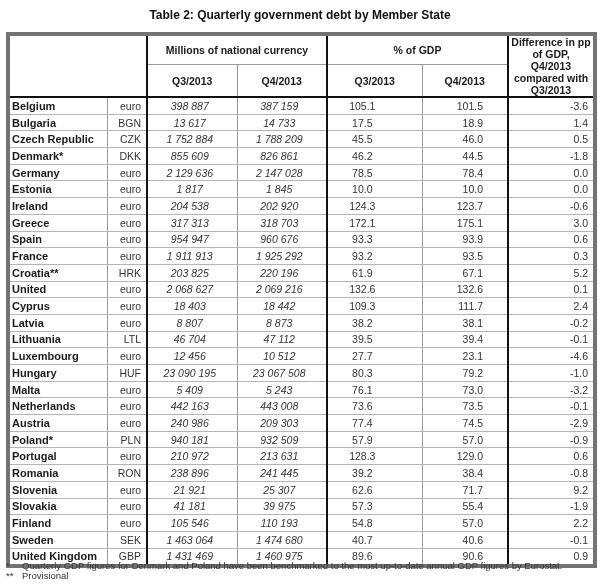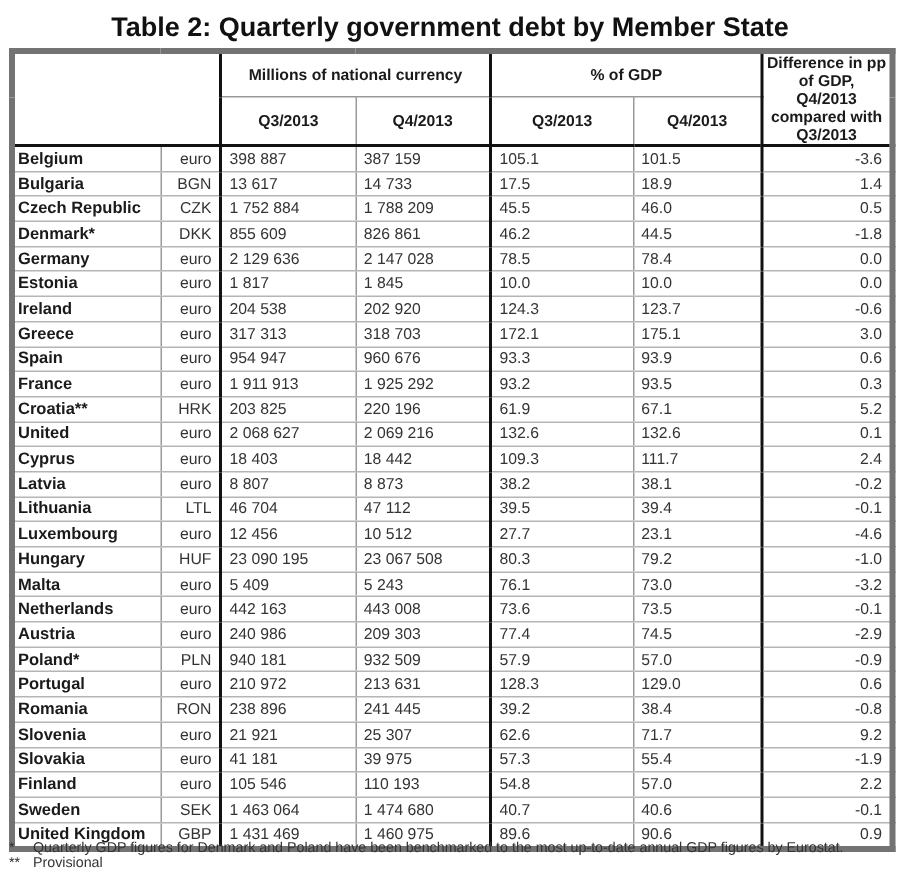--- a/index.html
+++ b/index.html
@@ -1,39 +1,39 @@
 <!DOCTYPE html>
 <html><head>
   <meta charset="utf-8">
   <style>
     html, body { margin: 0; padding: 0; background: #ffffff; }
     body { width: 600px; height: 584px; position: relative; overflow: hidden;
            font-family: "Liberation Sans", sans-serif; color: #1a1a1a; }
     .title { position: absolute; top: 8px; left: 0; width: 600px; text-align: center;
-             font-weight: bold; font-size: 18px; color: #111; }
+             font-weight: bold; font-size: 12px; color: #111; }
     table { position: absolute; left: 6px; top: 32px; width: 587px;
             border-collapse: collapse; table-layout: fixed; font-size: 10.5px; }
     col.c-country { width: 99px; }
     col.c-cur { width: 40px; }
     col.c-q3m { width: 90px; }
     col.c-q4m { width: 90px; }
     col.c-q3p { width: 95px; }
     col.c-q4p { width: 86px; }
     col.c-diff { width: 87px; }
     th { font-weight: bold; font-size: 10.5px; color: #1a1a1a; text-align: center; padding: 0 2px; }
     thead tr.h1 th { height: 25px; }
     thead tr.h2 th { height: 27px; }
     th.group { border-bottom: 1px solid #999; }
     th.diffh { line-height: 12px; font-size: 10.5px; }
     td { height: 15.7px; padding: 0 5px; border-bottom: 1px solid #b5b5b5; white-space: nowrap; }
     td.country { font-weight: bold; font-size: 11px; padding-left: 2px; }
     td.cur { text-align: right; color: #333; font-size: 10.5px; }
-    td.num { text-align: left; padding-right: 10px; color: #333; }
-    td.pct { text-align: left; padding-right: 30px; color: #333; }
-    td.pct4 { padding-right: 41px; color: #333; }
+    td.num { text-align: center; padding-right: 10px; color: #333; font-style: italic; }
+    td.pct { text-align: center; padding-right: 30px; color: #333; }
+    td.pct4 { text-align: right; padding-right: 24px; color: #333; }
     td.diff { text-align: right; color: #333; }
     .b-outer { border: 4px solid #737373; }
     .bl { border-left: 2px solid #111; }
     .bl-thin { border-left: 1px solid #999; }
     thead th { border-bottom: 2px solid #111; }
     thead tr.h1 th.group { border-bottom: 1px solid #999; }
     thead tr.h1 th.blank, thead tr.h1 th.diffh { border-bottom: 2px solid #111; }
     tbody tr:last-child td { border-bottom: 2px solid #111; }
     .footnotes { position: absolute; left: 6px; top: 561px; font-size: 9.5px; color: #333; line-height: 10px; }
     .fn { display: flex; }

